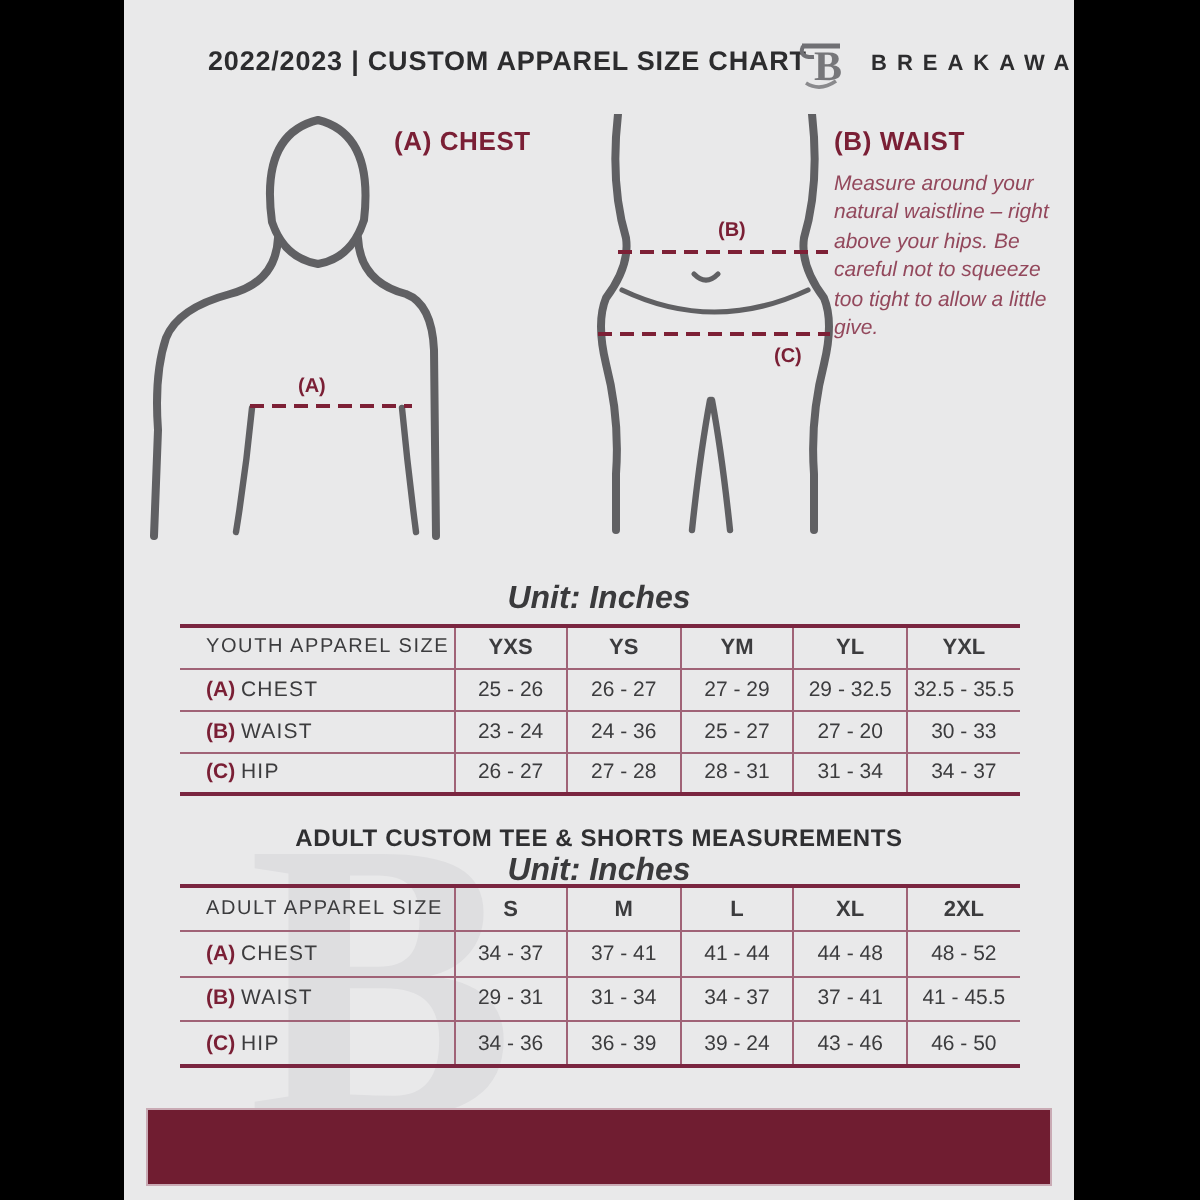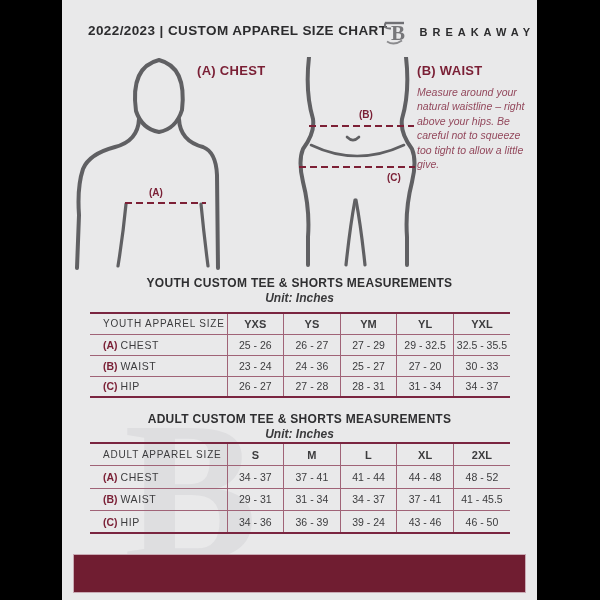--- a/index.html
+++ b/index.html
@@ -5,41 +5,41 @@
   html,body { margin:0; padding:0; }
   body {
     width:600px; height:600px; background:#000; position:relative;
     font-family:"Liberation Sans", sans-serif; overflow:hidden;
   }
   #doc {
     position:absolute; left:62px; top:0; width:475px; height:600px;
     background:#e9e9ea; overflow:hidden;
   }
   
-  .hdr { position:absolute; top:18px; left:0; width:475px; height:30px;padding-left:20px; }
+  .hdr { position:absolute; top:18px; left:16px; width:475px; height:30px;padding-left:20px; }
   .hdr-title {
     position:absolute; left:26px; top:5px; font-size:13.5px; font-weight:bold;
     color:#2c2c2e; letter-spacing:.4px; white-space:nowrap;
   }
   .brand { position:absolute; right:22px; top:0; display:flex; align-items:center; }
   .brand-name { font-size:11px; font-weight:bold; color:#2c2c2e; letter-spacing:5px; margin-left:8px; }
   
   .figures { position:absolute; top:55px; left:0; width:475px; height:215px; }
   .fig { position:absolute; }
   .guide { position:absolute; }
   .guide h3 { margin:0 0 7px 0; font-size:13px; font-weight:bold; color:#7a1f35; letter-spacing:.3px; }
   .guide p { margin:0; font-style:italic; font-size:10.5px; line-height:1.38; color:#93485c; }
   .g-chest { left:135px; top:8px;  width:112px; }
   .g-waist { left:355px; top:8px;  width:118px; }
   .g-hips  { left:355px; top:110px; width:122px; }
   
   .sec-title { position:absolute; left:0; width:475px; text-align:center;
     font-size:12px; font-weight:bold; color:#2f2f31; letter-spacing:.3px; }
   .sec-unit { position:absolute; left:0; width:475px; text-align:center;
-    font-size:12px; font-style:italic; font-weight:bold; color:#3a3a3c; }
+    font-size:16px; font-style:italic; font-weight:bold; color:#3a3a3c; }
   .t1-title { top:276px; } .t1-unit { top:291px; }
   .t2-title { top:412px; } .t2-unit { top:427px; }
   
   .sizes {
     position:absolute; left:28px; border-collapse:collapse; table-layout:fixed;
     width:420px; color:#3c3c3e; z-index:1; border-bottom:2px solid #7a2540;
   }
   .youth { top:312px; } .adult { top:442px; }
   .sizes col.c0 { width:137px; }
   .sizes td, .sizes th {
@@ -115,21 +115,20 @@
     <div class="guide g-waist">
       <h3>(B) WAIST</h3>
       <p>Measure around your natural waistline – right above your hips. Be careful not to squeeze too tight to allow a little give.</p>
     </div>
     <div class="guide g-hips">
     </div>
   </div>
 
   <div class="wm">B</div>
 
-  <div class="sec-title t1-title">YOUTH CUSTOM TEE &amp; SHORTS MEASUREMENTS</div>
   <div class="sec-unit t1-unit">Unit: Inches</div>
 
   <table class="sizes youth">
     <colgroup>
         <col class="c0">
         <col>
         <col>
         <col>
         <col>
         <col>

